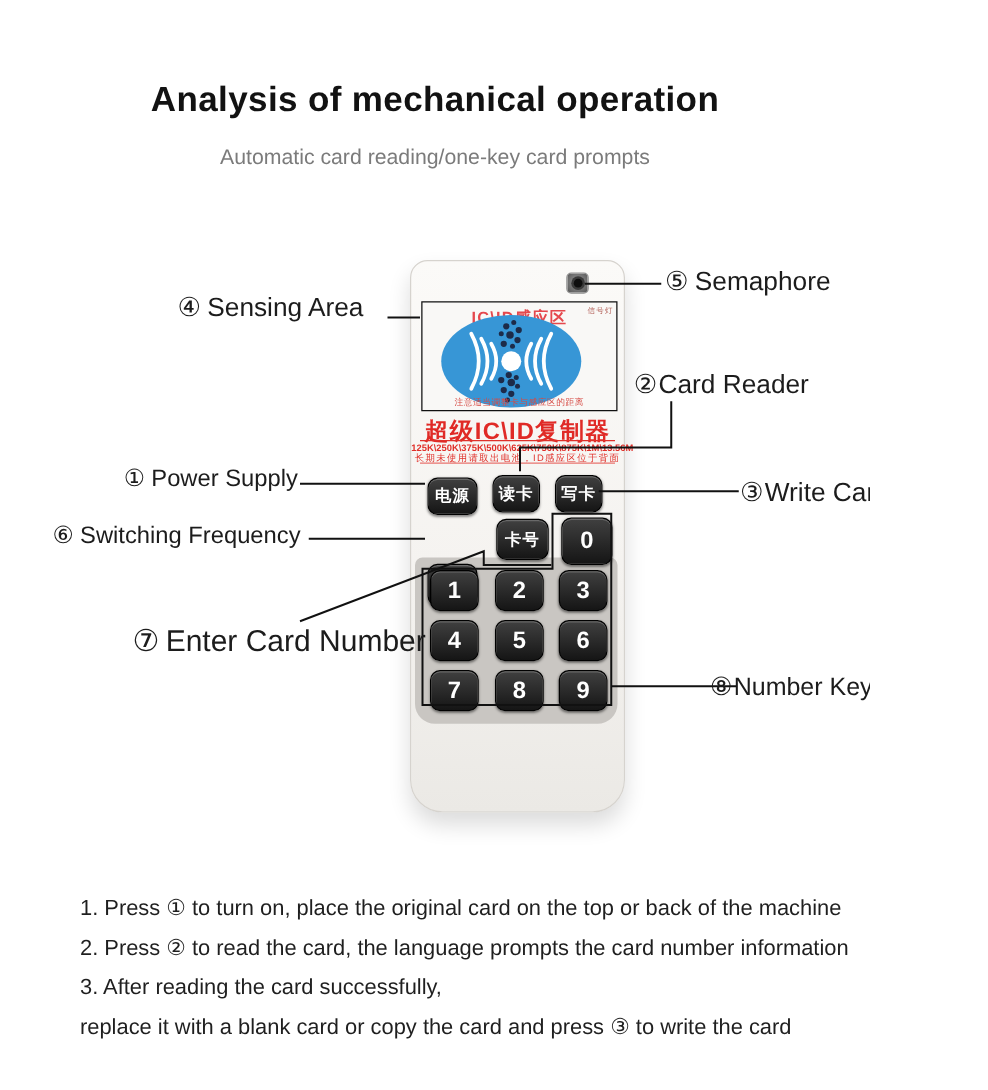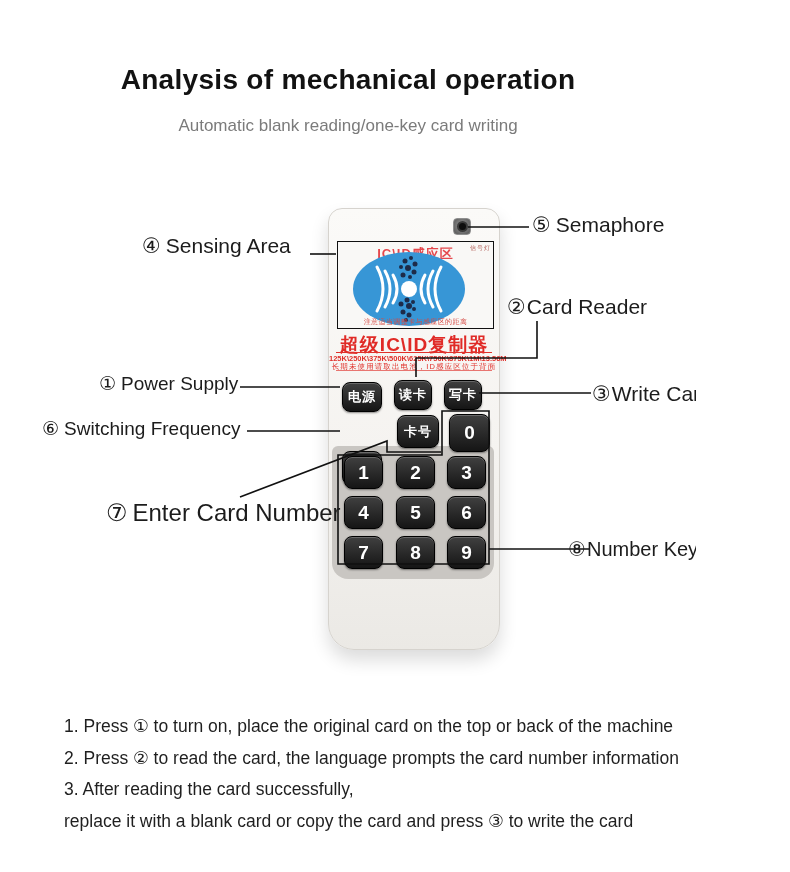--- a/index.html
+++ b/index.html
@@ -69,21 +69,21 @@
   
   .instructions{position:absolute;left:64px;top:711px;font-size:17.5px;
     color:#1f1f1f;line-height:31.5px;}
 </style>
 </head>
 <body>
 
 <div class="stage">
 
   <div class="title">Analysis of mechanical operation</div>
-  <div class="subtitle">Automatic blank reading/one-key card writing</div>
+  <div class="subtitle">Automatic card reading/one-key card prompts</div>
 
   <div class="device">
     <div class="led">
       <span class="led-dot"></span>
     </div>
 
     <div class="sense-box">
       <div class="sense-title">IC\ID感应区</div>
       <div class="signal-text">信号灯</div>
       <svg class="oval-svg" width="116" height="76" viewBox="0 0 116 76">

